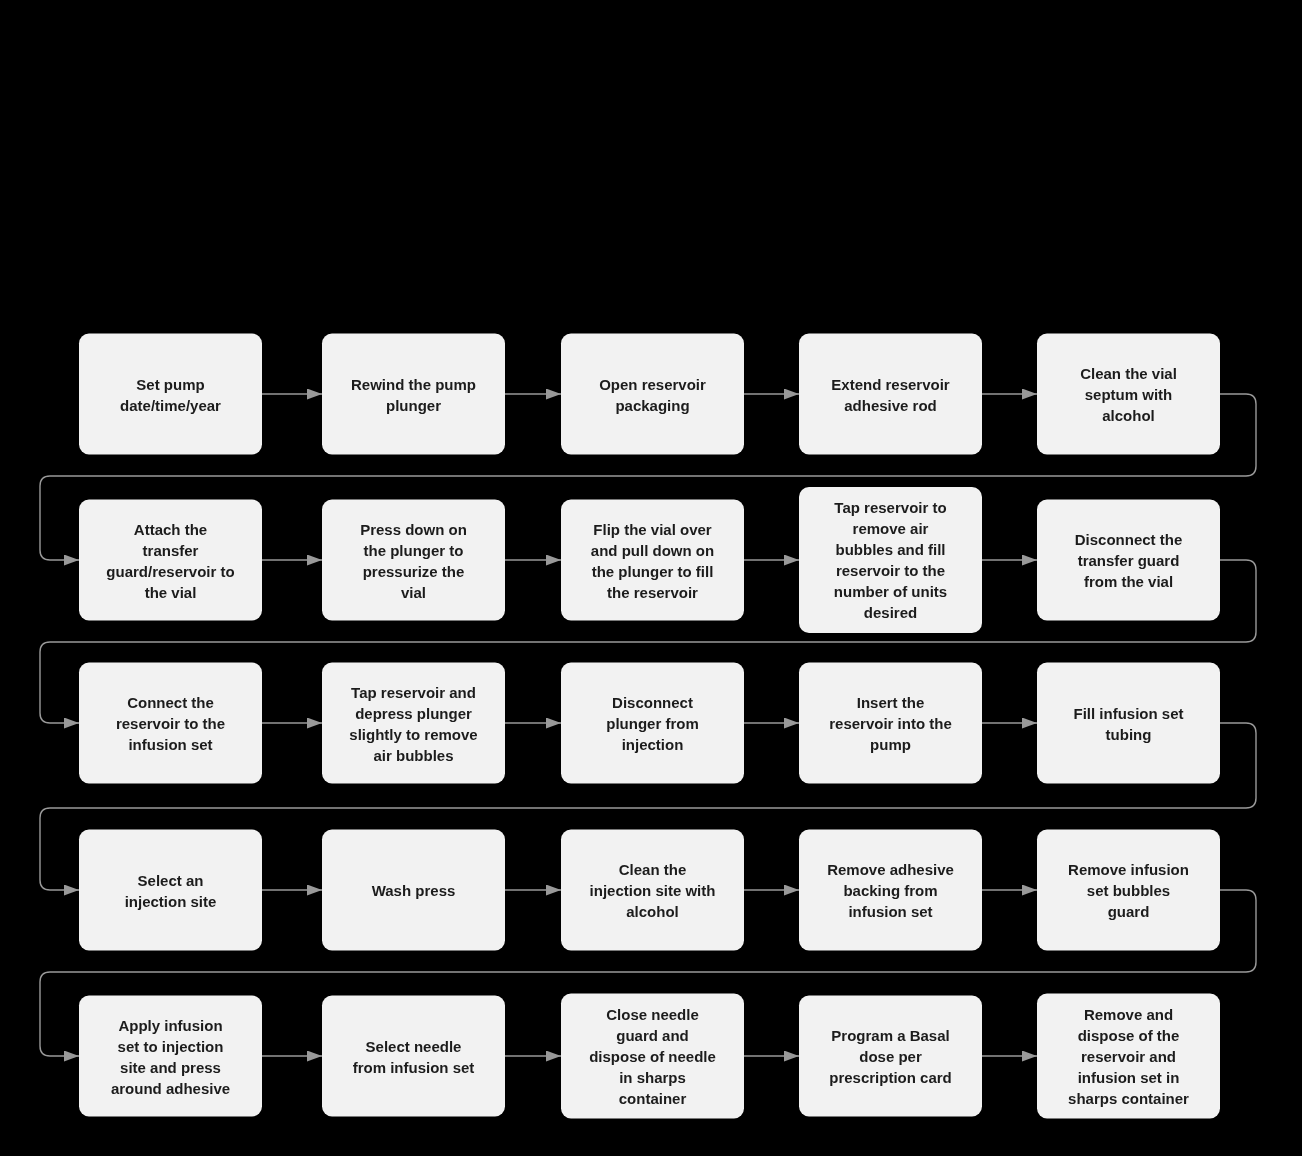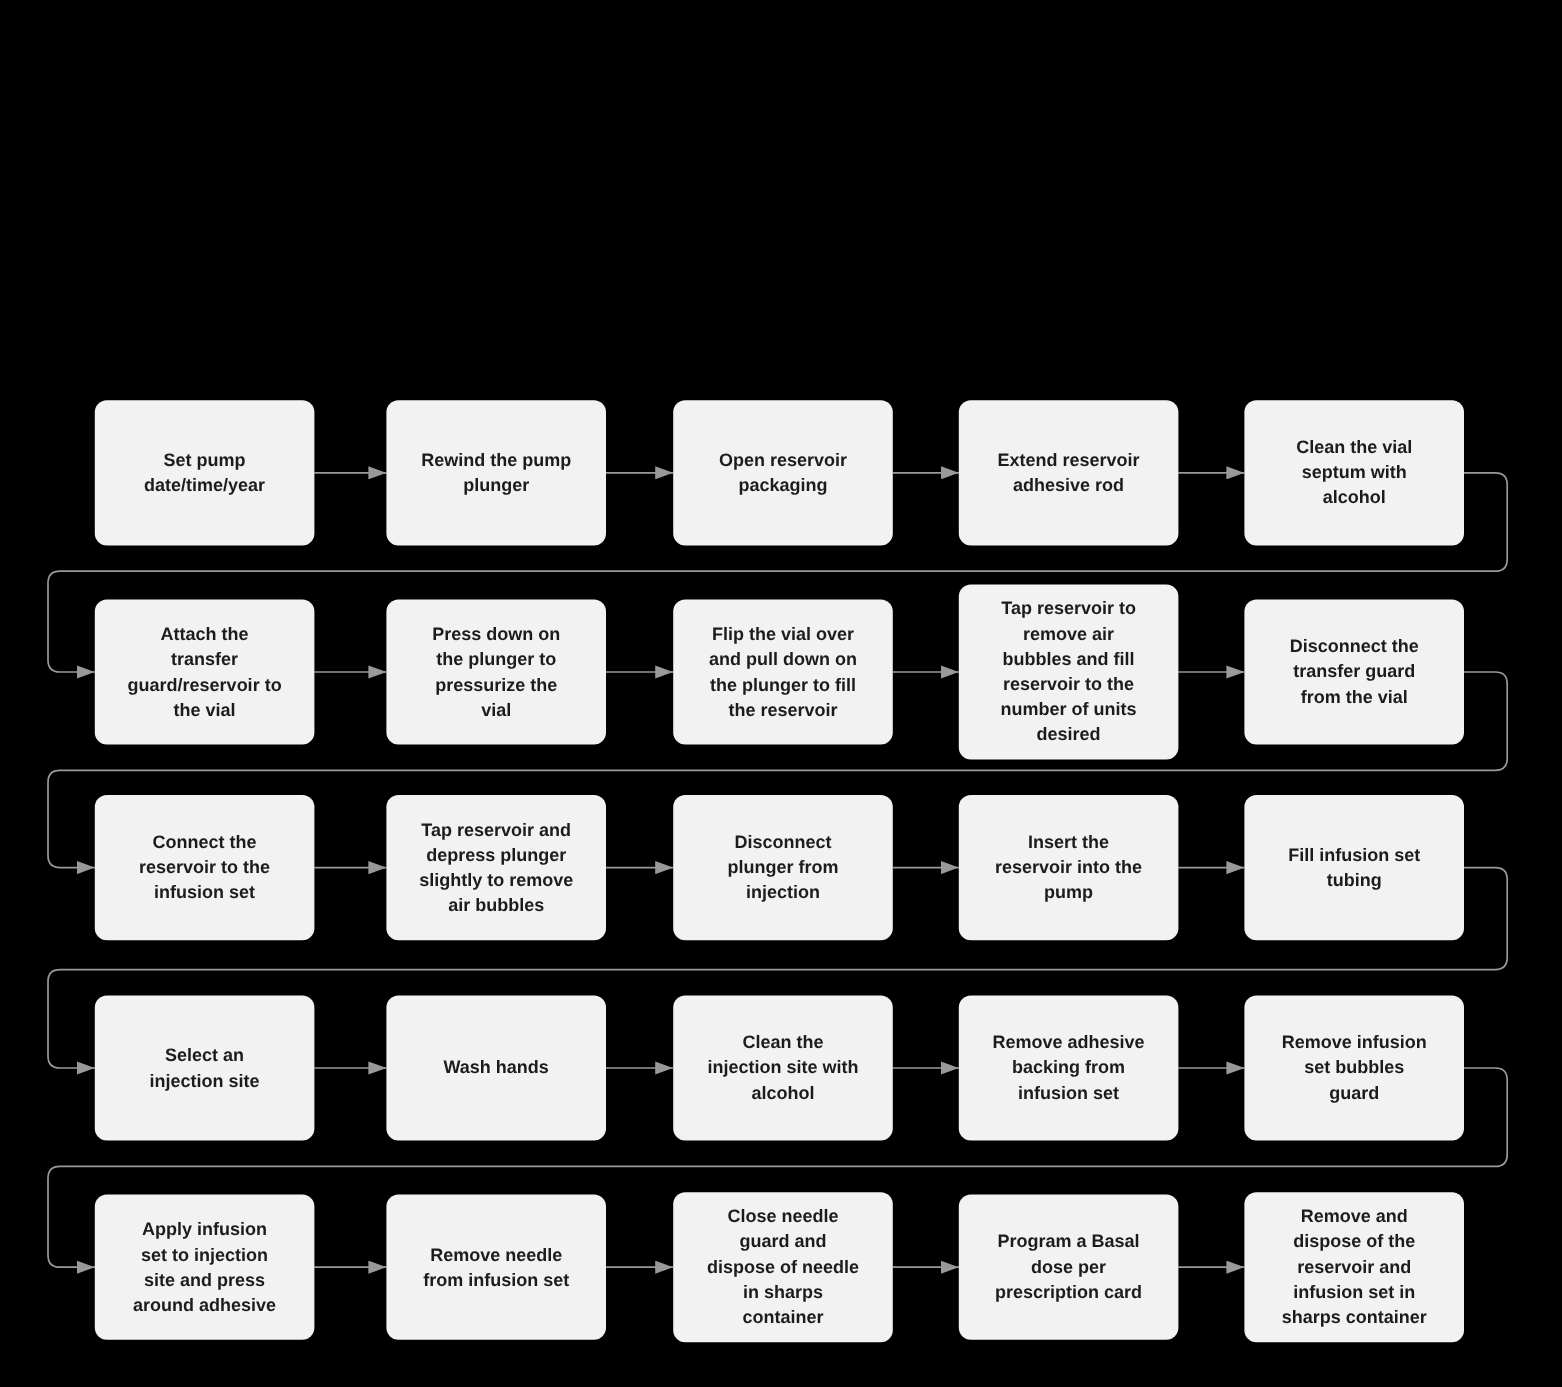--- a/index.html
+++ b/index.html
@@ -118,24 +118,24 @@
   <div class="step r2 c4">Tap reservoir to remove air bubbles and fill reservoir to the number of units desired</div>
   <div class="step r2 c5">Disconnect the transfer guard from the vial</div>
 
   <div class="step r3 c1">Connect the reservoir to the infusion set</div>
   <div class="step r3 c2">Tap reservoir and depress plunger slightly to remove air bubbles</div>
   <div class="step r3 c3">Disconnect plunger from injection</div>
   <div class="step r3 c4">Insert the reservoir into the pump</div>
   <div class="step r3 c5">Fill infusion set tubing</div>
 
   <div class="step r4 c1">Select an injection site</div>
-  <div class="step r4 c2">Wash hands</div>
+  <div class="step r4 c2">Wash press</div>
   <div class="step r4 c3">Clean the injection site with alcohol</div>
   <div class="step r4 c4">Remove adhesive backing from infusion set</div>
   <div class="step r4 c5">Remove infusion set bubbles guard</div>
 
   <div class="step r5 c1">Apply infusion set to injection site and press around adhesive</div>
-  <div class="step r5 c2">Remove needle from infusion set</div>
+  <div class="step r5 c2">Select needle from infusion set</div>
   <div class="step r5 c3">Close needle guard and dispose of needle in sharps container</div>
   <div class="step r5 c4">Program a Basal dose per prescription card</div>
   <div class="step r5 c5">Remove and dispose of the reservoir and infusion set in sharps container</div>
 
 </div>
 
 </body></html>

